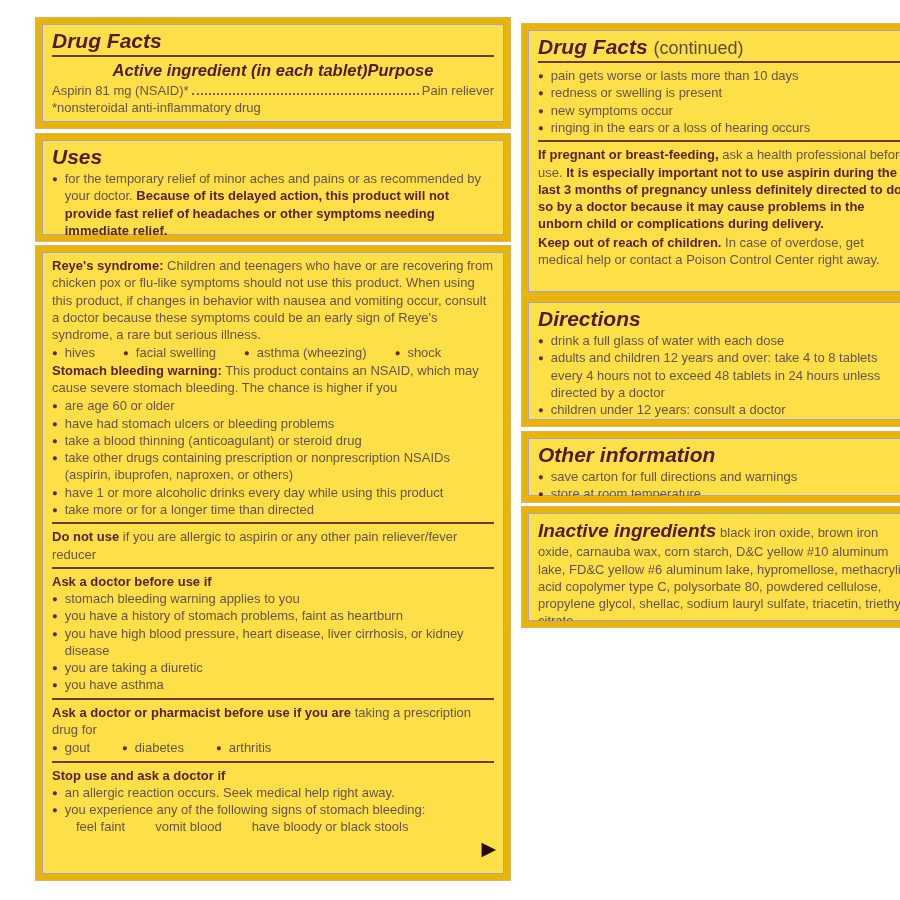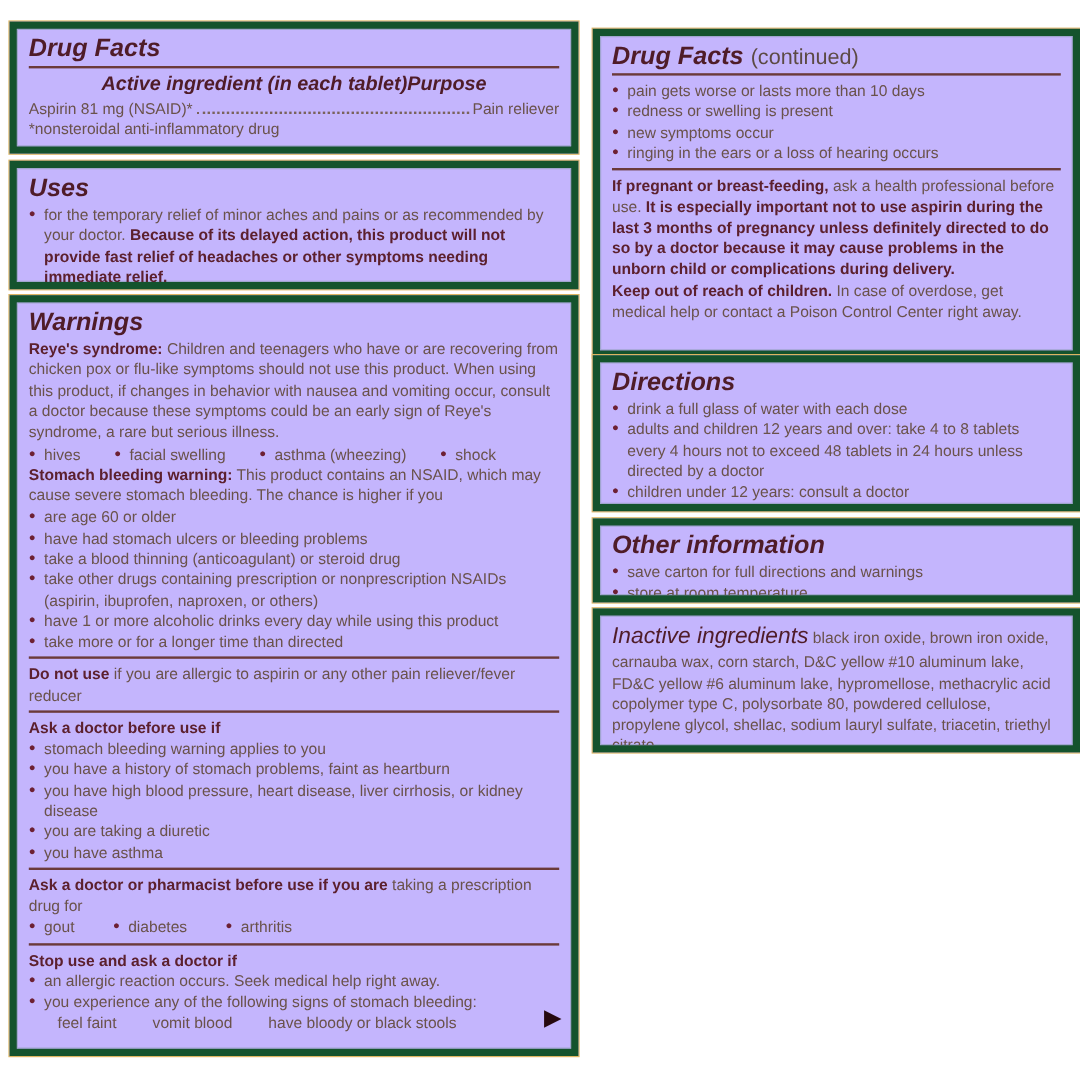--- a/index.html
+++ b/index.html
@@ -1,42 +1,42 @@
 <!DOCTYPE html>
 <html><head>
 <meta charset="utf-8">
 <style>
   html,body{margin:0;padding:0;background:#ffffff;}
   .page{position:relative;width:900px;height:900px;background:#ffffff;
         font-family:"Liberation Sans", sans-serif;color:#6a524b;}
-  .panel{position:absolute;background:#c4b5fd;border:6px solid #14532d;
+  .panel{position:absolute;background:#fde047;border:6px solid #eab308;
          box-shadow:0 0 0 1px #ddb561, inset 0 0 0 1px #a0a5cf;
          padding:5px 10px 6px;box-sizing:border-box;
-         font-size:13px;line-height:1.33;overflow:hidden;}
+         font-size:13px;line-height:1.33;overflow:hidden;margin-left:28px;}
   .title{font-size:21px;font-weight:bold;font-style:italic;color:#4f1c28;
          margin:0 0 1px;line-height:1.15;}
   .title-suffix{font-weight:normal;font-style:normal;font-size:18px;color:#5c4a44;}
   .title-rule{border:none;border-top:2px solid #6b3a3a;margin:2px 0 4px;}
   .rule{border:none;border-top:2px solid #6b3a3a;margin:4px 0;}
   .hrow{display:flex;justify-content:center;align-items:baseline;margin-top:1px;}
   .h2{font-size:16.5px;font-weight:bold;font-style:italic;color:#4f1c28;margin:0;line-height:1.2;}
   .leader-row{display:flex;align-items:baseline;margin-top:1px;}
   .leader{flex:1;border-bottom:2px dotted #7a635c;margin:0 3px 3px;height:1px;}
   .para{margin:0 0 1px;}
   .b{font-weight:bold;color:#5c202e;}
   .shead{font-weight:bold;color:#5c202e;margin:0;}
   .blist{list-style:none;margin:0;padding:0;}
   .blist li{display:flex;gap:7px;margin:0;}
   .bdot{flex:0 0 auto;font-size:9.5px;color:#6d2033;transform:translateY(2.5px);}
   .ilist{display:flex;gap:28px;flex-wrap:wrap;margin:0;}
   .ilist .iitem{display:flex;gap:7px;}
   .indent{margin-left:24px;}
   .arrow{position:absolute;right:8px;bottom:16px;font-size:19px;color:#26090f;line-height:1;}
   .inactive-para{margin:0;}
-  .inline-title{font-size:19px;font-weight:normal;font-style:italic;color:#4f1c28;}
+  .inline-title{font-size:19px;font-weight:bold;font-style:italic;color:#4f1c28;}
   
   #box-active    {left:8px;  top:18px;  width:474px; height:110px;}
   #box-uses      {left:8px;  top:134px; width:474px; height:107px;}
   #box-warnings  {left:8px;  top:246px; width:474px; height:634px;}
   #box-continued {left:494px;top:24px;  width:406px; height:274px;}
   #box-directions{left:494px;top:296px; width:406px; height:130px;}
   #box-otherinfo {left:494px;top:432px; width:406px; height:70px;}
   #box-inactive  {left:494px;top:507px; width:406px; height:120px;}
 </style>
 </head>
@@ -67,21 +67,20 @@
         <span><span>for the temporary relief of minor aches and pains or as recommended by your doctor.</span> <span class="b">Because of its delayed action, this product will not provide fast relief of headaches or other symptoms needing immediate relief.</span></span>
       </li>
       <li>
 
         <span>ask your doctor about other uses for Bayer Safety Coated 81 mg Aspirin</span>
       </li>
     </ul>
   </section>
 
   <section class="panel" id="box-warnings">
-    <h1 class="title">Warnings</h1>
 
     <p class="para">
       <span class="b">Reye's syndrome:</span>
       <span>Children and teenagers who have or are recovering from chicken pox or flu-like symptoms should not use this product.  When using this product, if changes in behavior with nausea and vomiting occur, consult a doctor because these symptoms could be an early sign of Reye's syndrome, a rare but serious illness.</span>
     </p>
 
     <div class="ilist">
 
         <span class="iitem">
           <span class="bdot">●</span>

